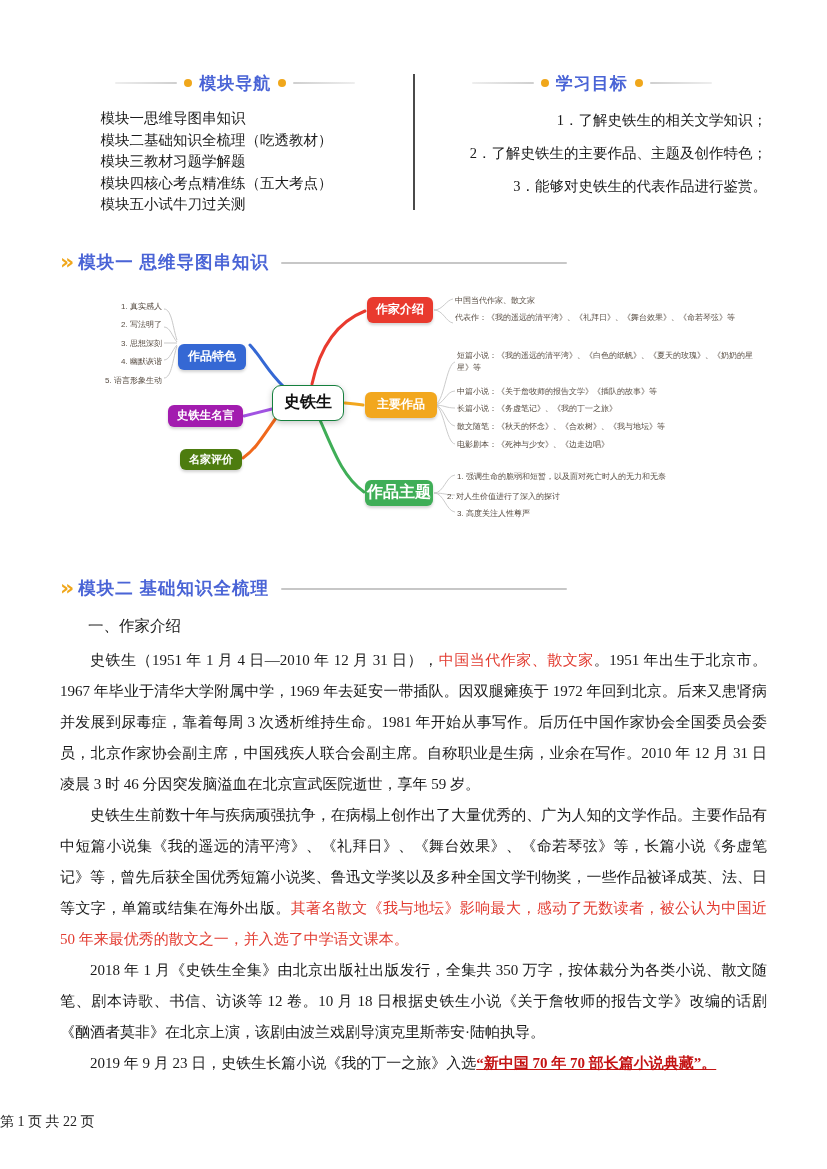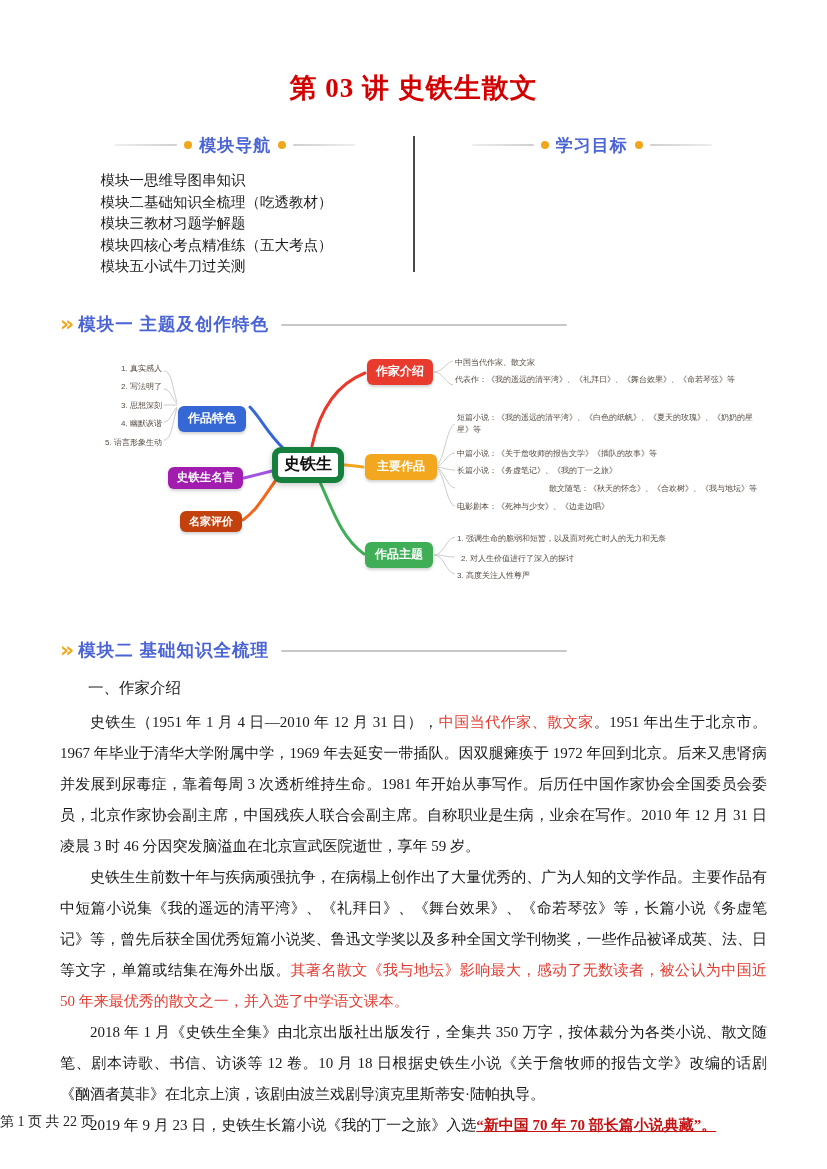--- a/index.html
+++ b/index.html
@@ -45,47 +45,46 @@
   
   .mindmap { position:relative; width:707px; height:268px; margin-top:10px; font-family:"Liberation Sans", sans-serif; }
   .mindmap svg { position:absolute; left:0; top:0; }
   .mm-node {
     position:absolute; display:flex; align-items:center; justify-content:center;
     color:#fff; font-weight:bold; border-radius:6px;
     box-shadow:0 2px 3px rgba(0,0,0,.18);
   }
   .mm-center {
     position:absolute; left:212px; top:101px; width:72px; height:36px;
-    background:#fff; border:6px solid #15803d; border-radius:9px;
+    background:#fff; border:1px solid #15803d; border-radius:9px;
     display:flex; align-items:center; justify-content:center;
     font-size:16px; font-weight:bold; color:#111;
     box-shadow:0 2px 6px rgba(0,0,0,.22);
   }
   .n-features { left:118px; top:60px;  width:68px; height:26px; font-size:12px; }
   .n-quotes   { left:108px; top:121px; width:75px; height:22px; font-size:11.5px; }
   .n-reviews  { left:120px; top:165px; width:62px; height:21px; font-size:11px; }
   .n-intro    { left:307px; top:13px;  width:66px; height:26px; font-size:12px; }
   .n-works    { left:305px; top:108px; width:72px; height:26px; font-size:12px; }
-  .n-themes   { left:305px; top:196px; width:68px; height:26px; font-size:12px; }
+  .n-themes   { left:305px; top:196px; width:68px; height:26px; font-size:16px; }
   .mm-item { position:absolute; font-size:8px; line-height:12px; color:#574c42; }
   .mm-left-items { left:18px; top:17px; width:84px; text-align:right; }
   .mm-left-items div { height:18.6px; }
   
   .sub-heading { font-size:15.5px; margin-top:16px; margin-bottom:8px; padding-left:28px; }
   .body-p { font-size:15px; line-height:31px; text-align:justify; text-indent:2em; }
   .red-text { color:#e23b30; }
   .red-underline { color:#c41414; text-decoration:underline; text-decoration-color:#c41414; font-weight:bold; }
   .page-footer { position:absolute; left:0; bottom:38px; width:100%; text-align:left; font-size:14px; color:#222; }
 </style>
 </head>
 <body>
 
 <div class="page">
 
-  <h1 class="doc-title">第 03 讲 史铁生散文</h1>
 
   <div class="header-cols">
     <div class="hcol left">
       <div class="badge-row">
         <span class="badge-line"></span>
         <span class="badge-dot"></span>
         <span class="badge-title">模块导航</span>
         <span class="badge-dot"></span>
         <span class="badge-line right"></span>
       </div>
@@ -116,26 +115,31 @@
     <div class="vdivider"></div>
 
     <div class="hcol right">
       <div class="badge-row">
         <span class="badge-line"></span>
         <span class="badge-dot"></span>
         <span class="badge-title">学习目标</span>
         <span class="badge-dot"></span>
         <span class="badge-line right"></span>
       </div>
+      <div class="goal-list">
+        <div class="goal-item">1．了解史铁生的相关文学知识；</div>
+        <div class="goal-item">2．了解史铁生的主要作品、主题及创作特色；</div>
+        <div class="goal-item">3．能够对史铁生的代表作品进行鉴赏。</div>
+      </div>
     </div>
   </div>
 
   <div class="section-header">
     <span class="chevrons">»</span>
-    <span class="section-title">模块一 主题及创作特色</span>
+    <span class="section-title">模块一 思维导图串知识</span>
     <span class="section-line"></span>
   </div>
 
   <div class="mindmap">
     <svg width="707" height="268" viewBox="0 0 707 268">
 
       <path d="M 224 103 C 208 88, 202 74, 190 61" fill="none" stroke-width="3" stroke-linecap="round" stroke="#3568d4"></path>
       <path d="M 252 100 C 258 72, 272 40, 305 27" fill="none" stroke-width="3" stroke-linecap="round" stroke="#e93a2e"></path>
       <path d="M 285 119 Q 296 120, 303 121" fill="none" stroke-width="3" stroke-linecap="round" stroke="#f2a71e"></path>
       <path d="M 212 125 C 200 128, 192 130, 184 132" fill="none" stroke-width="3" stroke-linecap="round" stroke="#a153e2"></path>
@@ -167,44 +171,44 @@
         <path d="M 374 209 C 384 209, 386 192, 395 191"></path>
         <path d="M 374 209 C 384 209, 386 211, 395 211"></path>
         <path d="M 374 209 C 384 209, 386 227, 395 228"></path>
       </g>
     </svg>
 
     <div class="mm-center">史铁生</div>
 
     <div class="mm-node n-features" style="background: rgb(53, 104, 212);">作品特色</div>
     <div class="mm-node n-quotes" style="background: #a21caf;">史铁生名言</div>
-    <div class="mm-node n-reviews" style="background: #c2410c;">名家评价</div>
+    <div class="mm-node n-reviews" style="background: #4d7c0f;">名家评价</div>
     <div class="mm-node n-intro" style="background: rgb(233, 58, 46);">作家介绍</div>
     <div class="mm-node n-works" style="background: rgb(242, 167, 30);">主要作品</div>
     <div class="mm-node n-themes" style="background: rgb(63, 174, 87);">作品主题</div>
 
     <div class="mm-item mm-left-items">
       <div>1. 真实感人</div>
       <div>2. 写法明了</div>
       <div>3. 思想深刻</div>
       <div>4. 幽默诙谐</div>
       <div>5. 语言形象生动</div>
     </div>
 
     <div class="mm-item" style="left:395px; top:11px; width:300px;">中国当代作家、散文家</div>
     <div class="mm-item" style="left:395px; top:28px; width:300px;">代表作：《我的遥远的清平湾》、《礼拜日》、《舞台效果》、《命若琴弦》等</div>
 
     <div class="mm-item" style="left:397px; top:66px;  width:300px;">短篇小说：《我的遥远的清平湾》、《白色的纸帆》、《夏天的玫瑰》、《奶奶的星星》等</div>
     <div class="mm-item" style="left:397px; top:102px; width:300px;">中篇小说：《关于詹牧师的报告文学》《插队的故事》等</div>
     <div class="mm-item" style="left:397px; top:119px; width:300px;">长篇小说：《务虚笔记》、《我的丁一之旅》</div>
-    <div class="mm-item" style="left:397px; top:137px; width:300px;text-align:right;">散文随笔：《秋天的怀念》、《合欢树》、《我与地坛》等</div>
+    <div class="mm-item" style="left:397px; top:137px; width:300px;">散文随笔：《秋天的怀念》、《合欢树》、《我与地坛》等</div>
     <div class="mm-item" style="left:397px; top:155px; width:300px;">电影剧本：《死神与少女》、《边走边唱》</div>
 
     <div class="mm-item" style="left:397px; top:187px; width:310px;">1. 强调生命的脆弱和短暂，以及面对死亡时人的无力和无奈</div>
-    <div class="mm-item" style="left:401px; top:207px; width:310px;">2. 对人生价值进行了深入的探讨</div>
+    <div class="mm-item" style="left:387px; top:207px; width:310px;">2. 对人生价值进行了深入的探讨</div>
     <div class="mm-item" style="left:397px; top:224px; width:310px;">3. 高度关注人性尊严</div>
   </div>
 
   <div class="section-header" style="margin-top:24px;">
     <span class="chevrons">»</span>
     <span class="section-title">模块二 基础知识全梳理</span>
     <span class="section-line"></span>
   </div>
 
   <div class="sub-heading">一、作家介绍</div>

